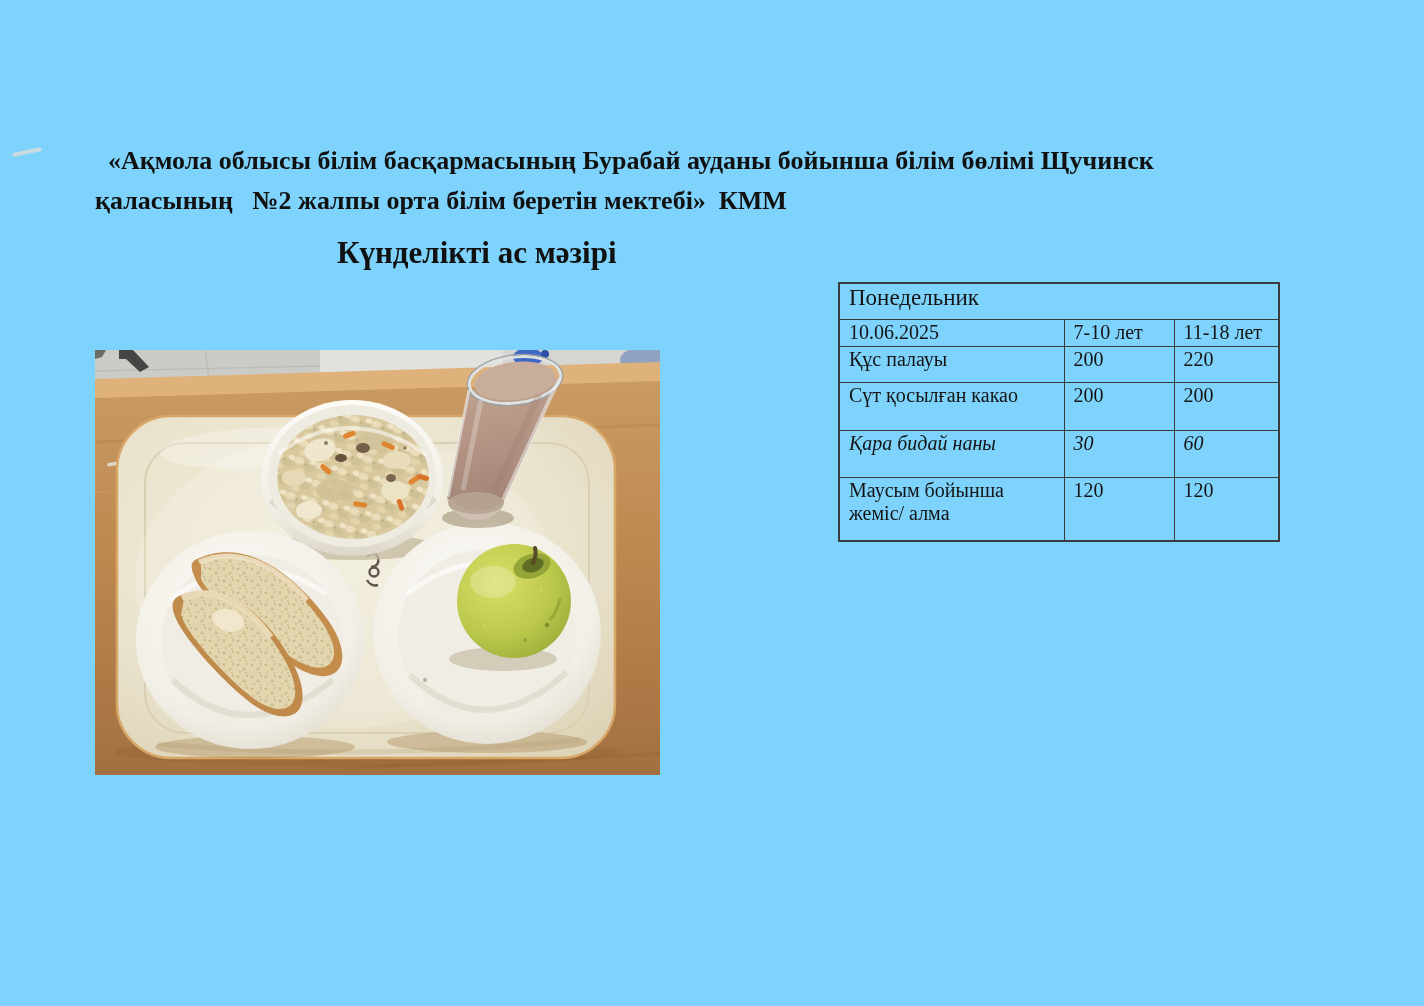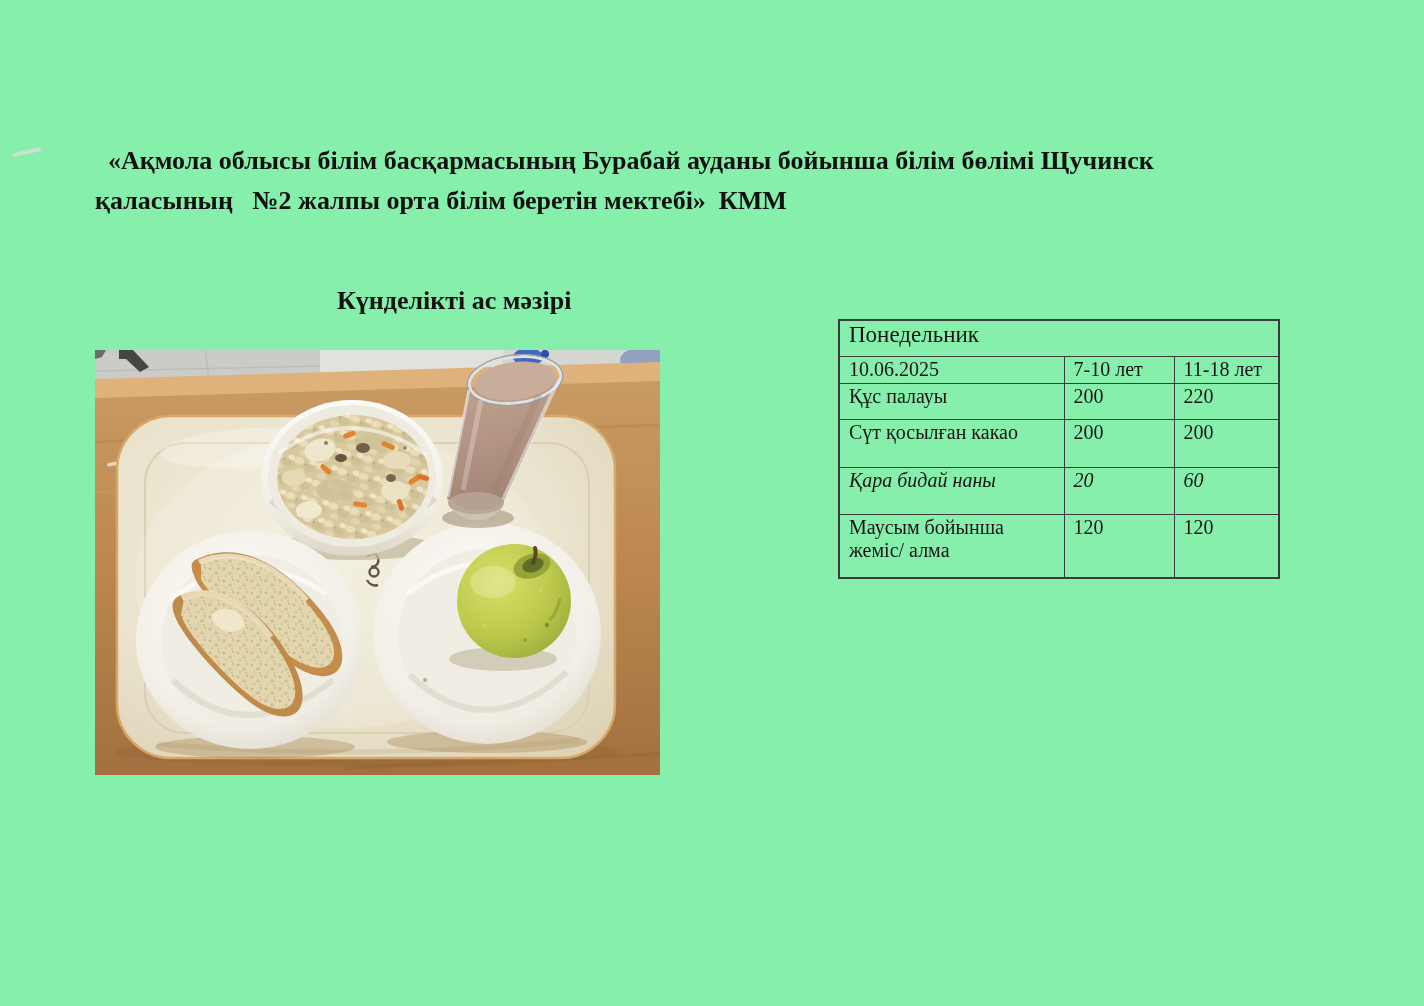--- a/index.html
+++ b/index.html
@@ -1,52 +1,52 @@
 <!DOCTYPE html>
 <html><head>
 <meta charset="utf-8">
 <style>
   html,body{margin:0;padding:0;background:#e9e9e9;}
   #page{
     position:relative;
     width:1424px;height:1006px;
-    background:#86efac;
+    background:#7dd3fc;
     overflow:hidden;
     font-family:"Liberation Serif","DejaVu Serif",serif;
     color:#111111;
   }
   
   .scan-artifact{
     position:absolute;left:12px;top:150px;width:30px;height:4px;
     background:#dcdcdc;border-radius:2px;transform:rotate(-12deg);opacity:.8;
   }
   
   .title-block{
     position:absolute;left:95px;top:141px;width:1140px;
     font-weight:bold;font-size:26px;line-height:40px;
   }
   .title-line{white-space:pre;}
   .title-line.first{padding-left:13px;}
   .subtitle{
     position:absolute;left:337px;top:233px;
-    font-weight:bold;font-size:26px;line-height:40px;white-space:pre;margin-top:48px;
+    font-weight:bold;font-size:31px;line-height:40px;white-space:pre;
   }
   
   .photo-wrap{position:absolute;left:95px;top:350px;width:565px;height:425px;}
   .photo-wrap svg{display:block;}
   
   table.menu{
     position:absolute;left:838px;top:282px;
     width:440px;border-collapse:collapse;table-layout:fixed;
     font-size:20px;line-height:1.15;color:#141414;
   }
   table.menu,
   table.menu th,
   table.menu td{border:1.5px solid #3b3b3b;}
-  table.menu{border-width:2px;margin-top:37px;}
+  table.menu{border-width:2px;}
   table.menu th,table.menu td{
     padding:1px 6px 0 9px;vertical-align:top;overflow:hidden;
     font-weight:normal;text-align:left;
   }
   th.day-title{
     text-align:center;font-size:23px;padding-top:3px;vertical-align:middle;
   }
   td.age,th.age{text-align:center;padding-left:2px;padding-right:2px;}
   td.dish-wrap{white-space:pre-line;}
   tr.r1{height:36px;} tr.r2{height:27px;} tr.r3{height:36px;}
@@ -273,21 +273,21 @@
       <td>200</td>
       <td>220</td>
     </tr>
     <tr class="r4">
       <td>Сүт қосылған какао</td>
       <td>200</td>
       <td>200</td>
     </tr>
     <tr class="r5">
       <td>Қара бидай наны</td>
-      <td>20</td>
+      <td>30</td>
       <td>60</td>
     </tr>
     <tr class="r6">
       <td class="dish-wrap">Маусым бойынша
 жеміс/ алма</td>
       <td>120</td>
       <td>120</td>
     </tr>
   </tbody>
     </table>

